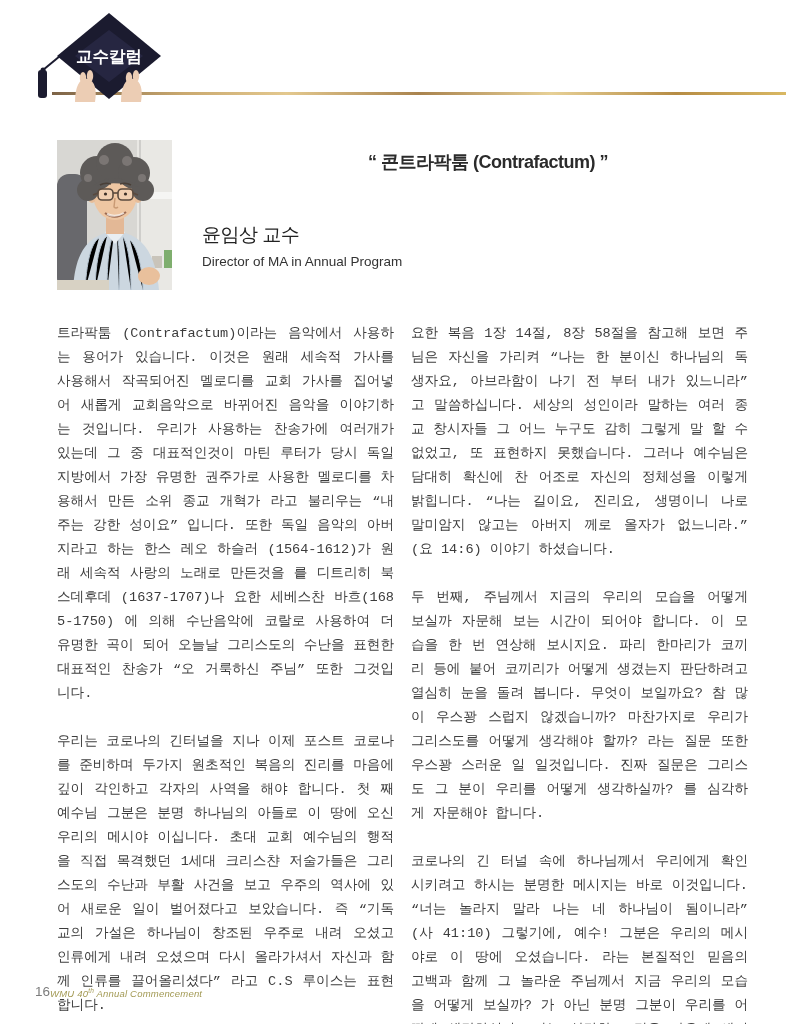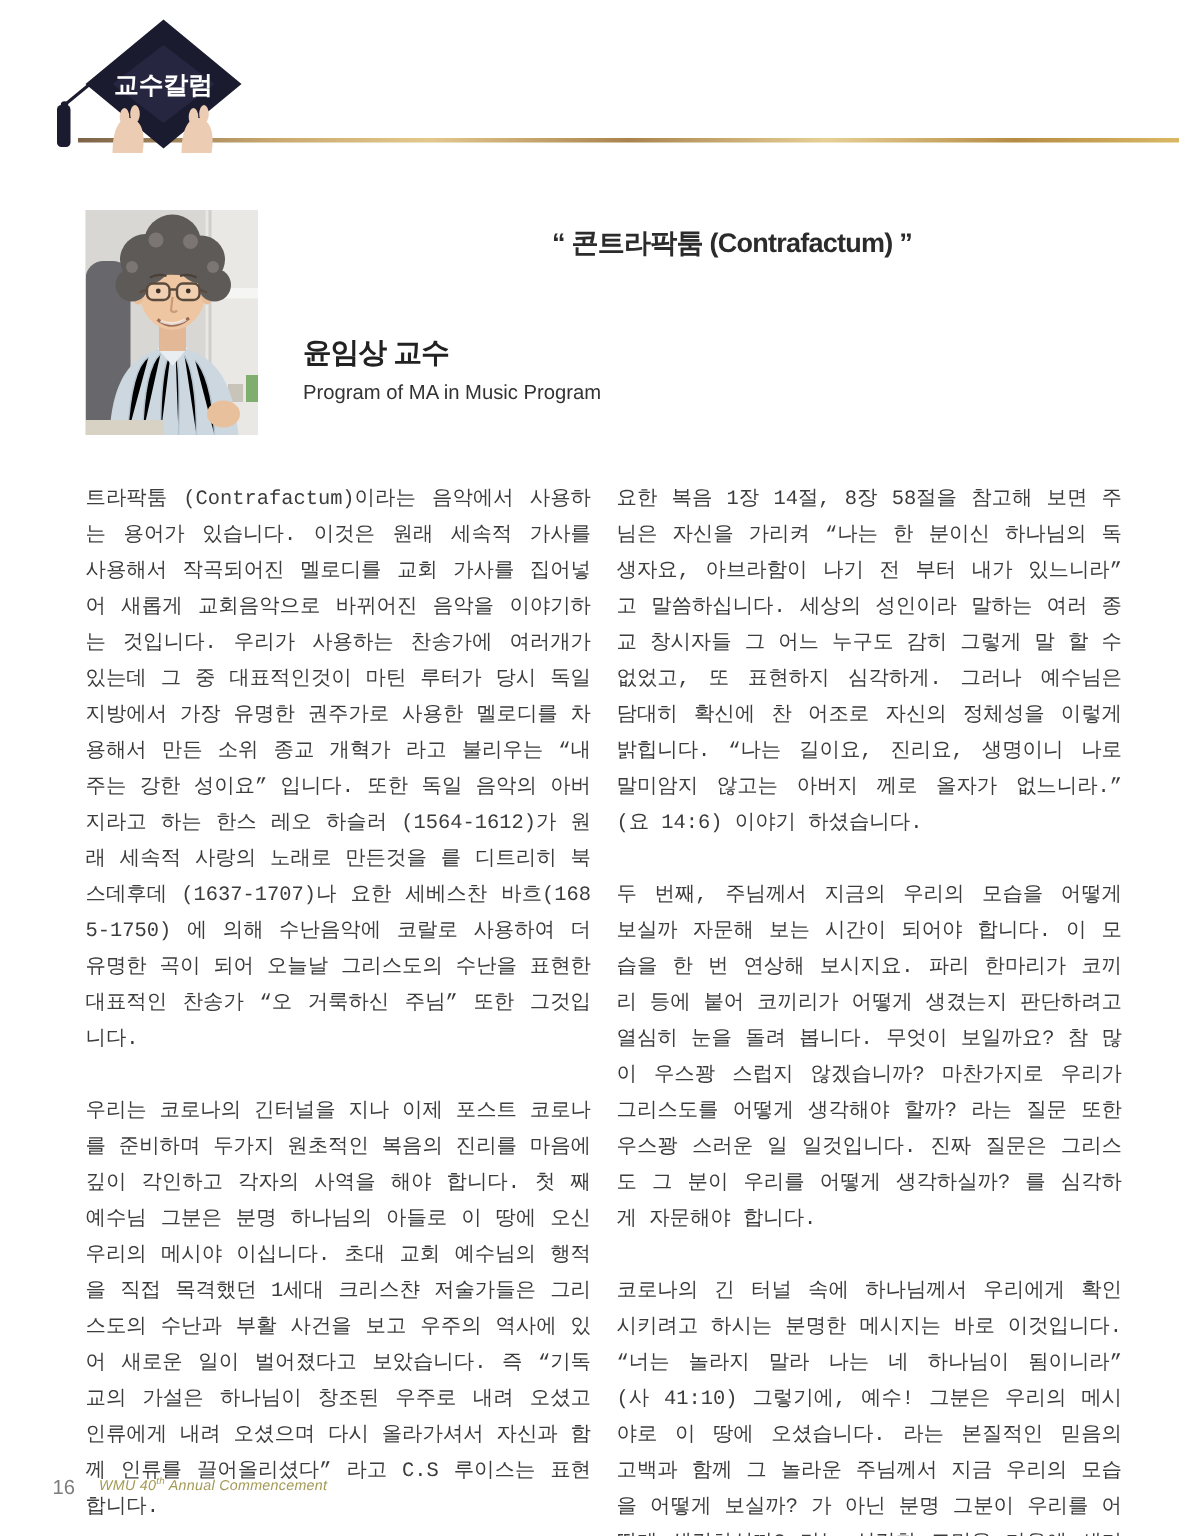--- a/index.html
+++ b/index.html
@@ -20,36 +20,36 @@
   .photo {
     position:absolute; left:57px; top:140px; width:115px; height:150px;
     overflow:hidden; background:#d8d7d3;
   }
   .article-title {
     position:absolute; left:230px; top:150px; width:516px;
     text-align:center; font-size:18px; font-weight:800; color:#2b2b2b;
     letter-spacing:-0.5px;
   }
   .author { position:absolute; left:202px; top:222px; }
-  .author-name { font-size:19px; font-weight:700; color:#222222; letter-spacing:-0.5px; }
+  .author-name { font-size:19px; font-weight:400; color:#222222; letter-spacing:-0.5px; }
   .author-role { margin-top:6px; font-size:13.5px; color:#333333; }
   
   .body-cols {
     position:absolute; top:322px; left:57px; right:43px;
     display:flex; gap:17px;
   }
   .col { flex:1 1 0; }
   .col p {
     font-size:13.6px; line-height:24px; text-align:justify;
     word-break:break-all; color:#3c3c3c; margin-bottom:24px;font-family:Liberation Mono, monospace;
   }
   
   .footer {
     position:absolute; left:35px; top:984px;
-    display:flex; align-items:flex-start; gap:16px;
+    display:flex; align-items:flex-end; gap:0;
   }
   .page-number { font-size:13.5px; color:#7c7c7c; }
   .publication { font-size:9.5px; font-style:italic; color:#a39a55; letter-spacing:0.2px; }
   .publication sup { font-size:6.5px; }
 </style>
 </head>
 <body>
 
 <div class="page">
 
@@ -136,30 +136,30 @@
       <path d="M50,74 Q58,78 67,73" stroke="#ffffff" stroke-width="2" fill="none" opacity="0.7"></path>
 
       <ellipse cx="92" cy="136" rx="11" ry="9" fill="#e9c09c"></ellipse>
       <rect x="0" y="140" width="52" height="10" fill="#d8d2c4"></rect>
     </svg>
   </div>
 
   <h1 class="article-title">“ 콘트라팍툼 (Contrafactum) ”</h1>
   <div class="author">
     <div class="author-name">윤임상 교수</div>
-    <div class="author-role">Program of MA in Music Program</div>
+    <div class="author-role">Director of MA in Annual Program</div>
   </div>
 
   <div class="body-cols">
     <div class="col">
       <p>트라팍툼 (Contrafactum)이라는 음악에서 사용하는 용어가 있습니다. 이것은 원래 세속적 가사를 사용해서 작곡되어진 멜로디를 교회 가사를 집어넣어 새롭게 교회음악으로 바뀌어진 음악을 이야기하는 것입니다. 우리가 사용하는 찬송가에 여러개가 있는데 그 중 대표적인것이 마틴 루터가 당시 독일 지방에서 가장 유명한 권주가로 사용한 멜로디를 차용해서 만든 소위 종교 개혁가 라고 불리우는 “내 주는 강한 성이요” 입니다. 또한 독일 음악의 아버지라고 하는 한스 레오 하슬러 (1564-1612)가 원래  세속적 사랑의 노래로 만든것을 릍 디트리히 북스데후데 (1637-1707)나 요한 세베스찬 바흐(1685-1750) 에 의해 수난음악에 코랄로 사용하여 더 유명한 곡이 되어 오늘날 그리스도의 수난을 표현한 대표적인 찬송가 “오 거룩하신 주님” 또한 그것입니다.</p>
       <p>우리는 코로나의 긴터널을 지나 이제 포스트 코로나를 준비하며 두가지 원초적인 복음의 진리를 마음에 깊이 각인하고 각자의 사역을 해야 합니다. 첫 째 예수님 그분은 분명  하나님의 아들로 이 땅에 오신 우리의 메시야 이십니다. 초대 교회 예수님의 행적을 직접 목격했던 1세대 크리스챤 저술가들은 그리스도의 수난과 부활 사건을 보고 우주의 역사에 있어 새로운 일이 벌어졌다고 보았습니다.  즉 “기독교의 가설은 하나님이 창조된 우주로 내려 오셨고 인류에게 내려 오셨으며 다시 올라가셔서 자신과 함께 인류를 끌어올리셨다” 라고 C.S 루이스는 표현합니다.</p>
     </div>
     <div class="col">
-      <p>요한 복음 1장 14절, 8장 58절을 참고해 보면 주님은 자신을 가리켜 “나는 한 분이신 하나님의 독생자요, 아브라함이 나기 전 부터 내가 있느니라” 고 말씀하십니다. 세상의 성인이라 말하는 여러 종교 창시자들 그 어느 누구도 감히 그렇게 말 할 수없었고, 또 표현하지 심각하게. 그러나 예수님은  담대히  확신에 찬 어조로 자신의 정체성을 이렇게 밝힙니다.  “나는 길이요, 진리요, 생명이니 나로 말미암지 않고는 아버지 께로 올자가 없느니라.” (요 14:6) 이야기 하셨습니다.</p>
+      <p>요한 복음 1장 14절, 8장 58절을 참고해 보면 주님은 자신을 가리켜 “나는 한 분이신 하나님의 독생자요, 아브라함이 나기 전 부터 내가 있느니라” 고 말씀하십니다. 세상의 성인이라 말하는 여러 종교 창시자들 그 어느 누구도 감히 그렇게 말 할 수없었고, 또 표현하지 못했습니다. 그러나 예수님은  담대히  확신에 찬 어조로 자신의 정체성을 이렇게 밝힙니다.  “나는 길이요, 진리요, 생명이니 나로 말미암지 않고는 아버지 께로 올자가 없느니라.” (요 14:6) 이야기 하셨습니다.</p>
       <p>두 번째, 주님께서 지금의 우리의 모습을 어떻게 보실까 자문해 보는 시간이 되어야 합니다. 이 모습을 한 번 연상해 보시지요. 파리 한마리가 코끼리 등에 붙어 코끼리가 어떻게 생겼는지 판단하려고 열심히 눈을 돌려 봅니다. 무엇이 보일까요? 참 많이 우스꽝 스럽지 않겠습니까? 마찬가지로 우리가 그리스도를 어떻게 생각해야 할까? 라는 질문 또한 우스꽝 스러운 일 일것입니다. 진짜 질문은 그리스도 그 분이 우리를 어떻게 생각하실까? 를 심각하게 자문해야 합니다.</p>
       <p>코로나의 긴 터널 속에 하나님께서 우리에게 확인 시키려고 하시는 분명한 메시지는 바로 이것입니다. “너는 놀라지 말라 나는 네 하나님이 됨이니라” (사 41:10) 그렇기에, 예수! 그분은 우리의 메시야로 이 땅에 오셨습니다. 라는 본질적인 믿음의 고백과 함께 그 놀라운 주님께서 지금 우리의 모습을 어떻게 보실까? 가 아닌  분명  그분이 우리를 어떻게 생각하실까? 라는 심각한 고민을 마음에 새기고 우리 음악에서 맡겨진 현장에서 오직 그리스도만을 드러내는 사역이 되어야 할 것입니다.</p>
 
     </div>
   </div>
 
   <div class="footer">
     <span class="page-number">16</span>
     <span class="publication"><span>WMU 40</span><sup>th</sup><span> Annual Commencement</span></span>
   </div>

